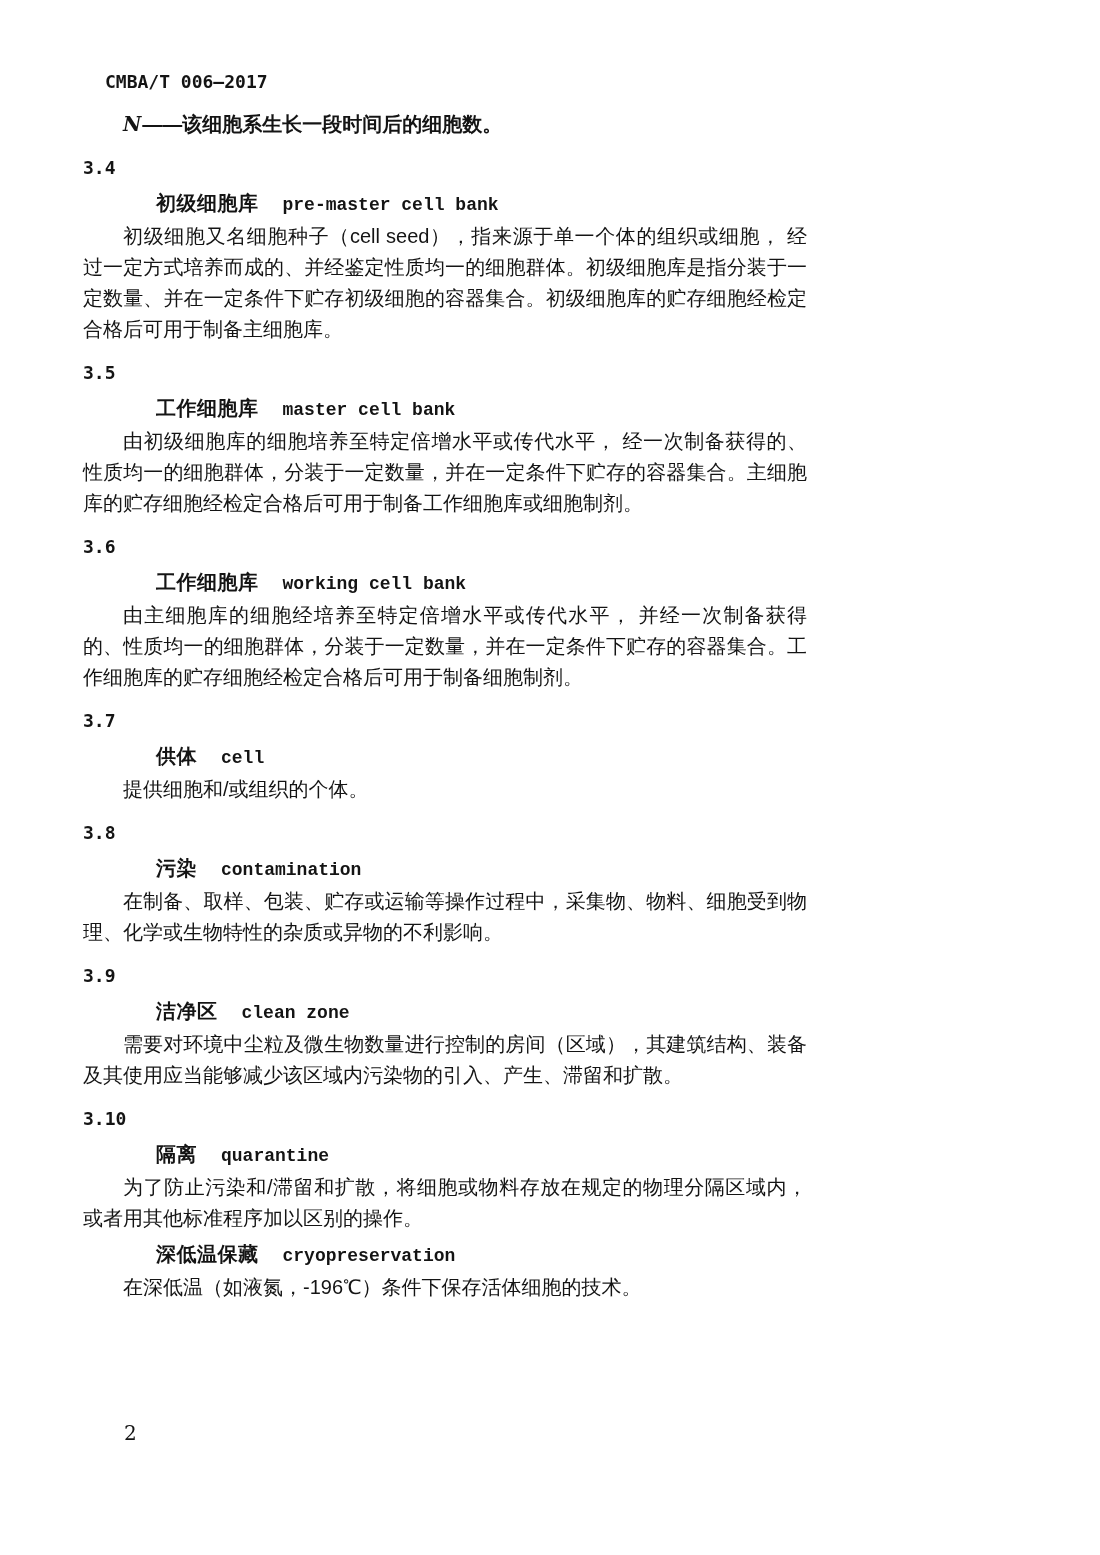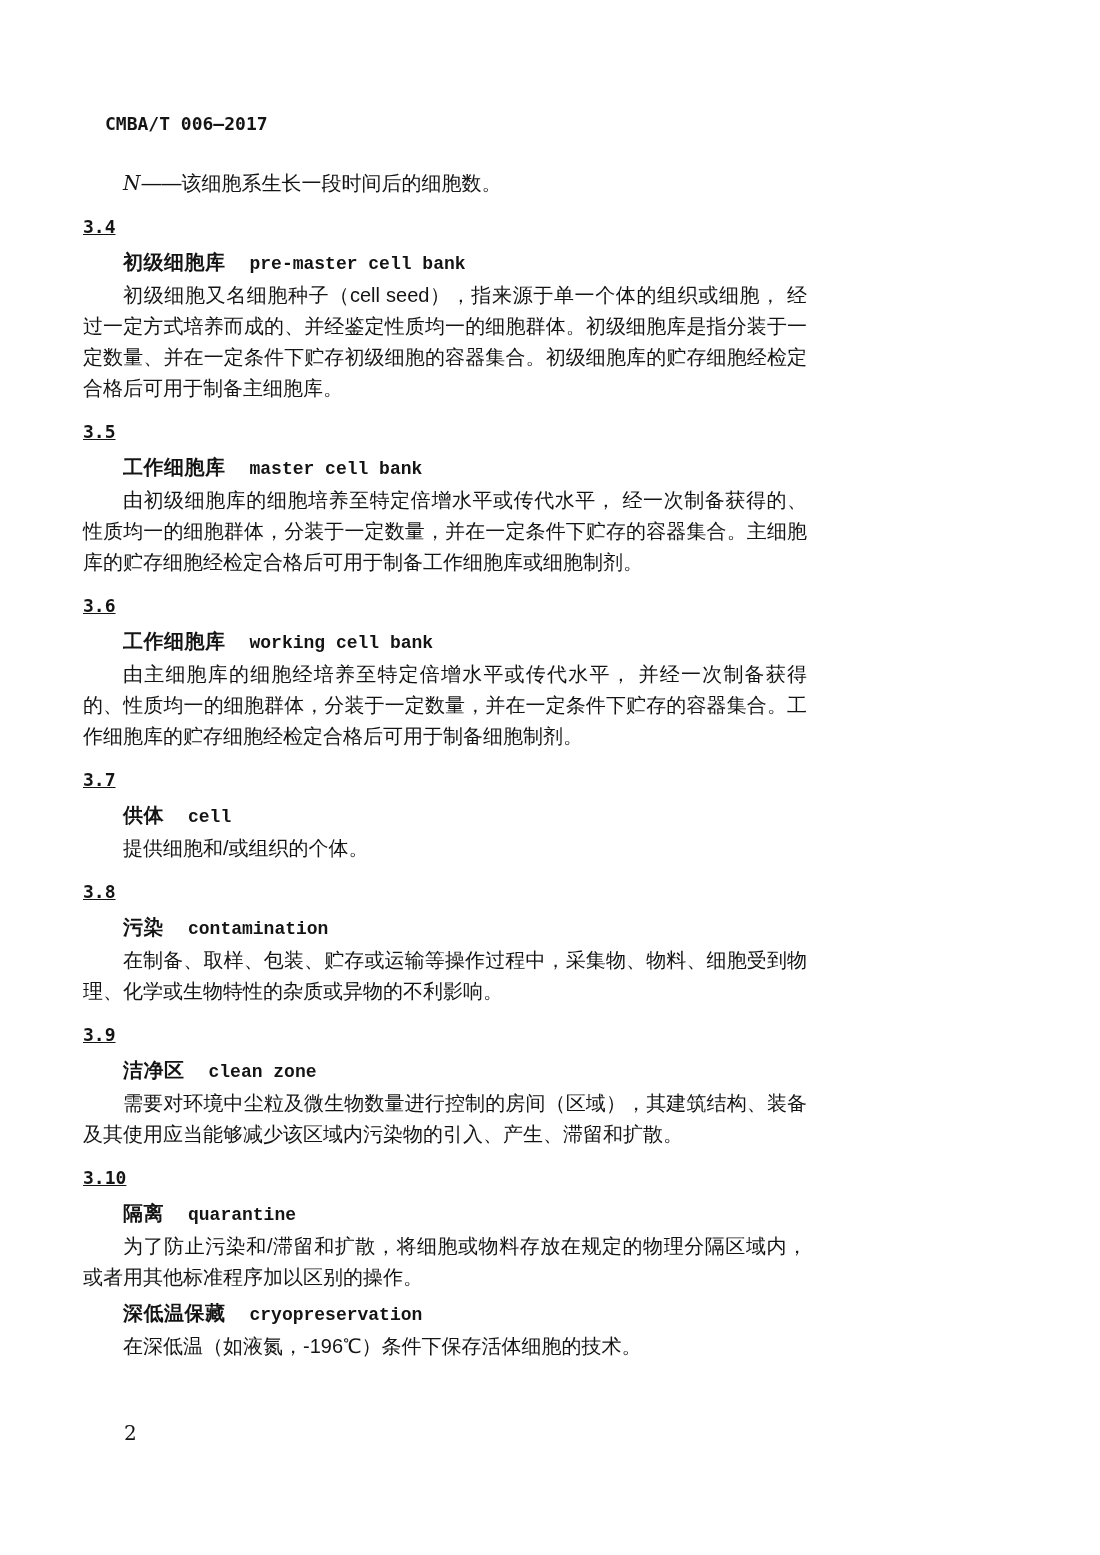--- a/index.html
+++ b/index.html
@@ -6,60 +6,61 @@
     margin: 0;
     padding: 0;
     background: #ffffff;
   }
   .page {
     position: relative;
     width: 940px;
     height: 1555px;
     background: #ffffff;
     box-sizing: border-box;
-    padding: 108px 133px 0 83px;
+    padding: 66px 133px 0 83px;
     color: #141414;
     font-family: "Liberation Sans", sans-serif;
     font-size: 20px;
     line-height: 31px;
     overflow: hidden;
   }
   .doc-number {
     margin-left: 22px;
     font-family: "DejaVu Sans Mono", monospace;
     font-weight: 700;
     font-size: 18px;
     white-space: nowrap;
   }
   .note-line {
-    margin-top: 29px;
+    margin-top: 12px;
     text-indent: 40px;
+    font-weight: bold;
   }
   .var-symbol {
     font-family: "DejaVu Serif", serif;
     font-style: italic;
     font-size: 20px;
     margin-right: 1px;
   }
   .term-section .section-number {
     margin-top: 12px;
     font-family: "DejaVu Sans Mono", monospace;
     font-weight: 700;
     font-size: 18px;
-    text-decoration: underline;
   }
   .term-line {
     margin-top: 5px;
     text-indent: 40px;
     white-space: nowrap;
   }
   .term-cn {
     font-weight: 700;
     font-size: 20px;
     letter-spacing: 0.5px;
+    margin-left: 33px;
   }
   .term-en {
     font-family: Liberation Mono, monospace;
     font-weight: 700;
     font-size: 18px;
     margin-left: 24px;
   }
   .term-body {
     margin: 0;
     text-align: justify;

